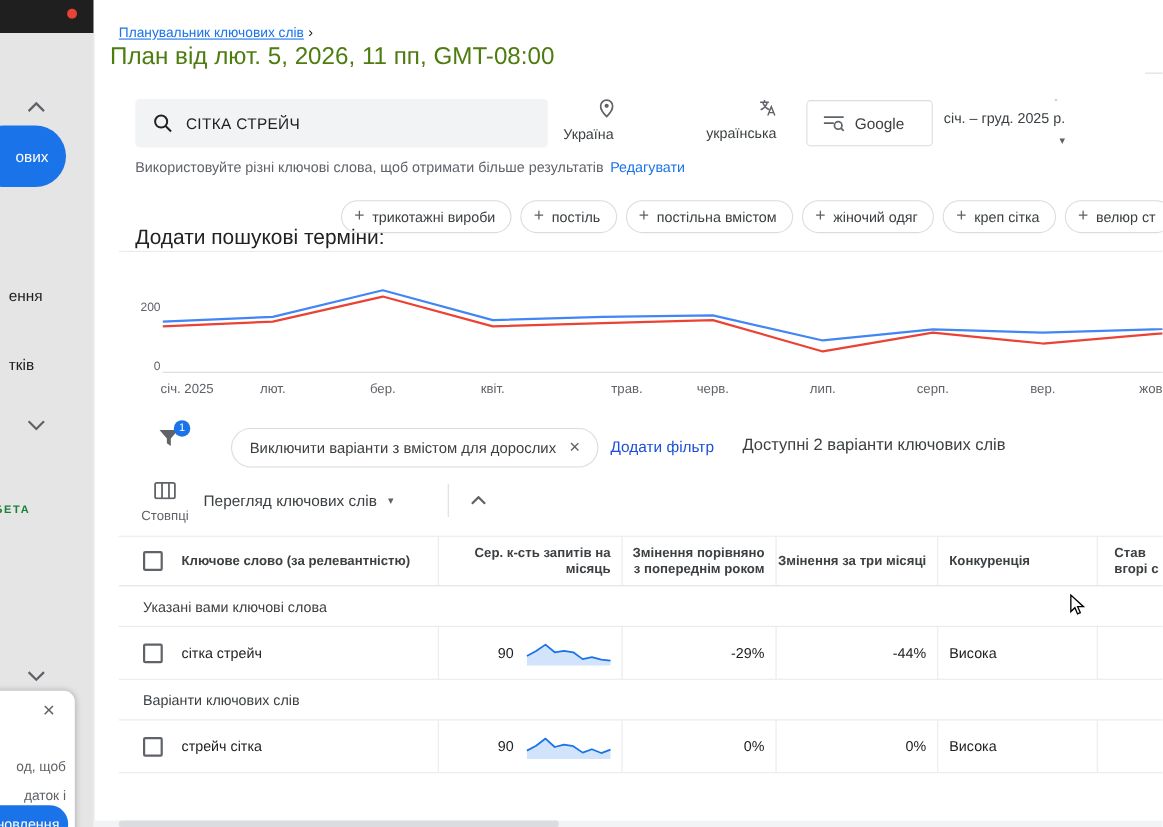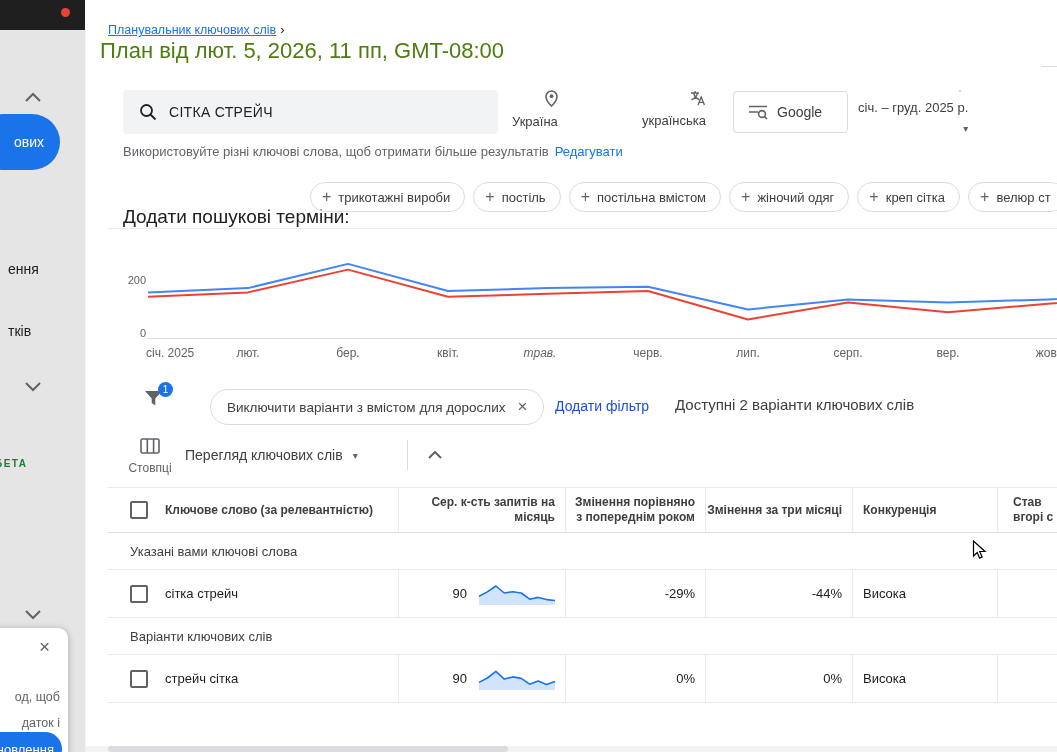--- a/index.html
+++ b/index.html
@@ -235,21 +235,21 @@
   <div class="baseline"></div>
   <svg id="trend-svg" width="1057" height="100" viewBox="0 0 1057 100">
       <polyline points="148,52.4 248,48.1 348,23.9 448,51.0 548,48.1 648,46.7 748,69.5 848,59.5 948,62.4 1048,59.5 1148,55.3" fill="none" stroke="#4285f4" stroke-width="2" stroke-linejoin="round"></polyline>
       <polyline points="148,56.7 248,52.4 348,29.6 448,56.7 548,53.8 648,51.0 748,79.5 848,62.4 948,72.3 1048,63.8 1148,55.3" fill="none" stroke="#ea4335" stroke-width="2" stroke-linejoin="round"></polyline>
     </svg>
   <div id="x-labels">
       <div class="x-label" style="left: 146px; text-align: left;">січ. 2025</div>
       <div class="x-label" style="left: 218px;">лют.</div>
       <div class="x-label" style="left: 318px;">бер.</div>
       <div class="x-label" style="left: 418px;">квіт.</div>
-      <div class="x-label" style="left: 510px; font-style: italic;">трав.</div>
+      <div class="x-label" style="left: 540px;">трав.</div>
       <div class="x-label" style="left: 618px;">черв.</div>
       <div class="x-label" style="left: 718px;">лип.</div>
       <div class="x-label" style="left: 818px;">серп.</div>
       <div class="x-label" style="left: 918px;">вер.</div>
       <div class="x-label" style="left: 1018px;">жов.</div>
     </div>
 
   <svg class="funnel" width="19" height="17" viewBox="0 0 19 17">
       <path d="M1 1h17l-6.7 7.6v6.9l-3.6-2.6V8.6z" fill="#5f6368"></path>
     </svg>

